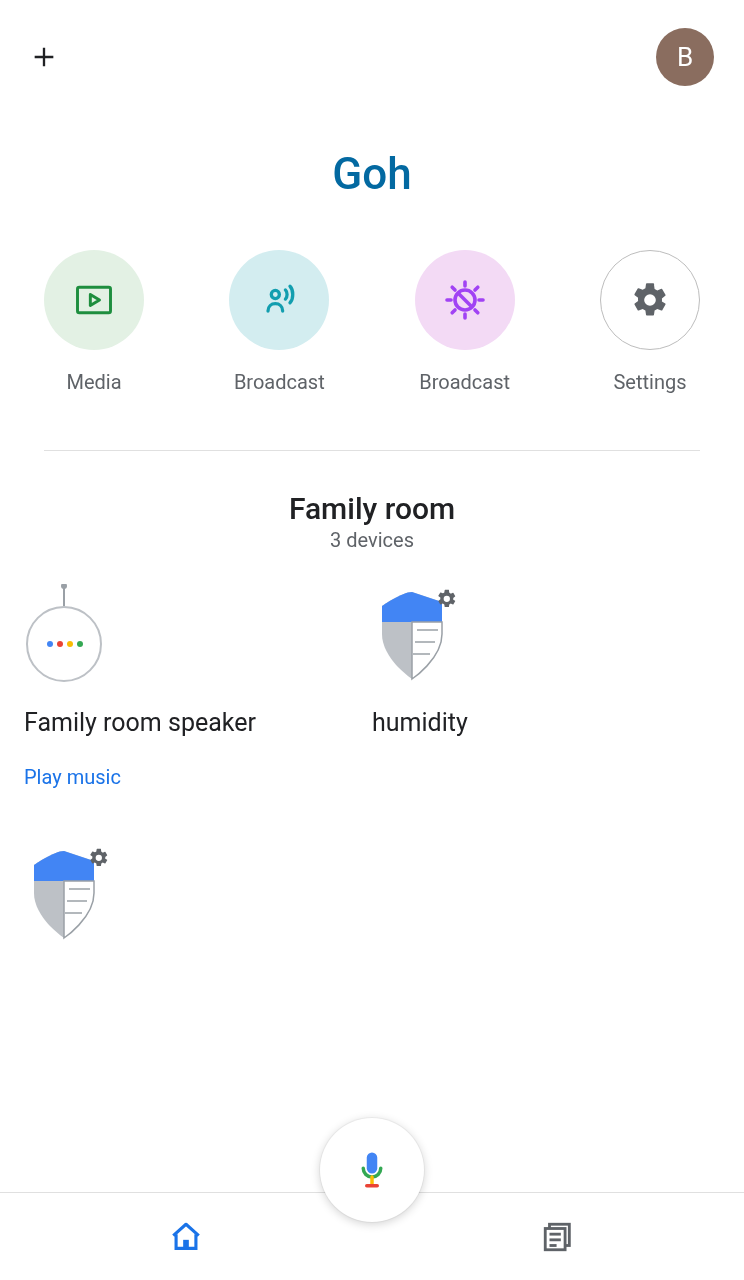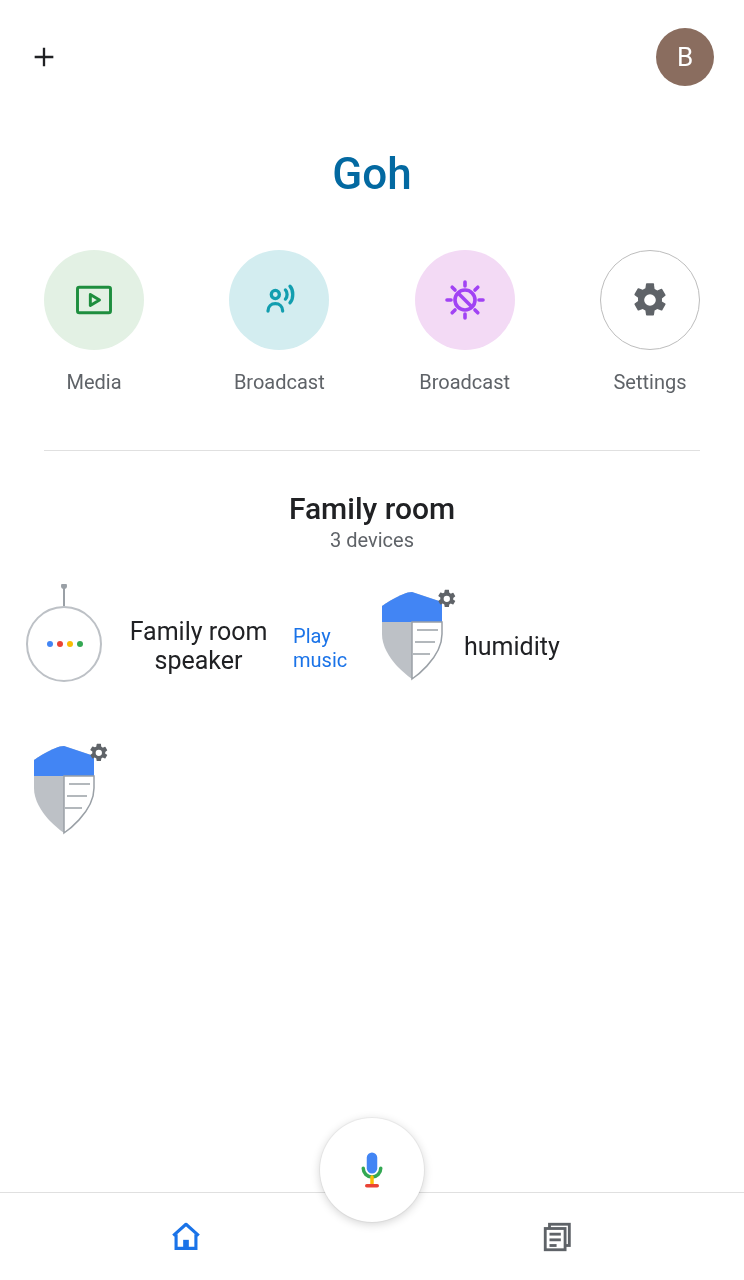--- a/index.html
+++ b/index.html
@@ -89,22 +89,22 @@
   }
   .device-grid {
     display: grid;
     grid-template-columns: 1fr 1fr;
     row-gap: 54px;
     margin-top: 32px;
     padding: 0 24px;
   }
   .device {
     display: flex;
-    flex-direction: row;
-    align-items: center;
+    flex-direction: column;
+    align-items: flex-start;
     cursor: pointer;
   }
   .device-icon-wrap {
     height: 100px;
     display: flex;
     align-items: center;
     justify-content: center;
     position: relative;
   }
   .device-label {

